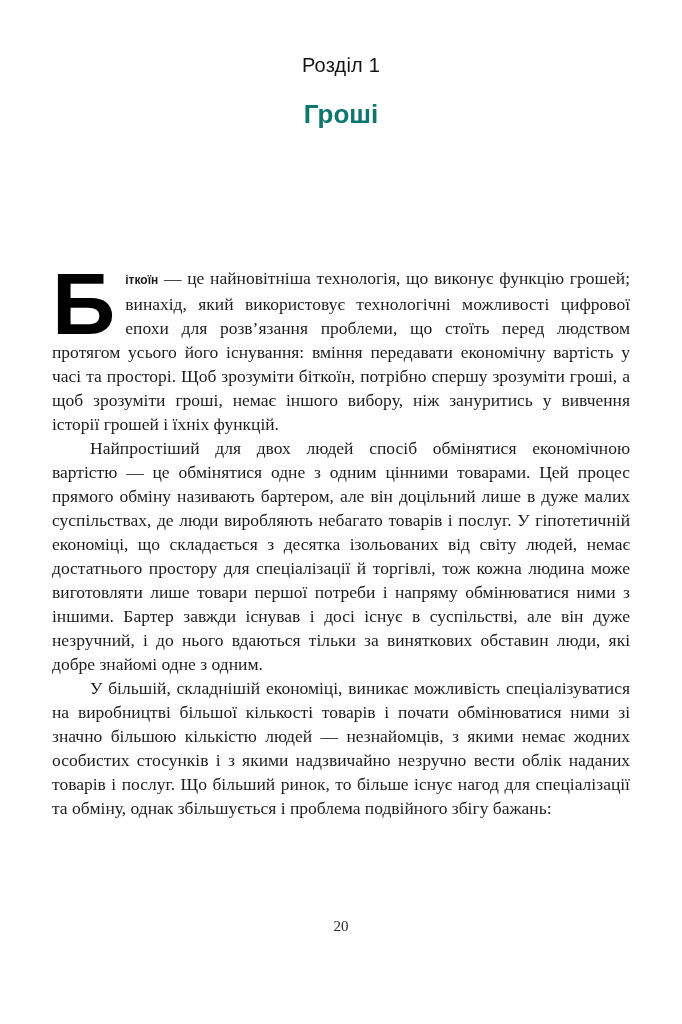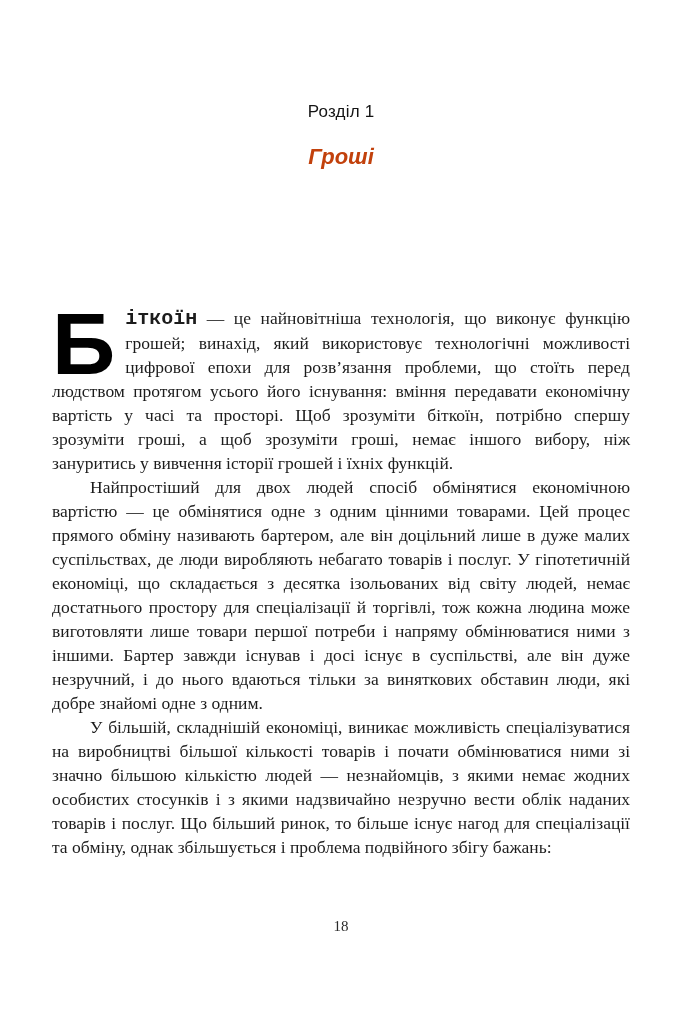--- a/index.html
+++ b/index.html
@@ -14,36 +14,35 @@
     font-family:"Liberation Serif",serif;
     color:var(--text);
   }
   .page{
     position:relative;
     width:682px;height:1024px;
     background:var(--bg);
     overflow:hidden;
   }
   .chapter-label{
-    padding-top:102px;
+    padding-top:54px;
     text-align:center;
     font-family:"Liberation Sans",sans-serif;
-    font-size:17px;
+    font-size:20px;
     font-weight:400;
     letter-spacing:.2px;
     color:#141414;
   }
   .chapter-title{
     margin-top:22px;
     text-align:center;
     font-family:"Liberation Sans",sans-serif;
-    font-size:22px;
+    font-size:26px;
     font-weight:700;
-    color:#c2410c;
-    font-style:italic;
+    color:#0f766e;
   }
   .body-text{
     width:578px;
     margin:136px auto 0 auto;
     font-size:17.5px;
     line-height:24px;
     text-align:justify;
     color:var(--text);
   }
   .para{margin:0;}
@@ -51,23 +50,23 @@
   .seg-dropcap{
     float:left;
     font-family:"Liberation Sans",sans-serif;
     font-weight:700;
     font-size:88px;
     line-height:70px;
     margin:3px 10px 0 0;
     color:var(--dropcap);
   }
   .seg-bold{
-    font-family:Liberation Mono, monospace;
+    font-family:Liberation Sans, sans-serif;
     font-weight:700;
-    font-size:20px;
+    font-size:12px;
   }
   .seg-italic{}
   .page-number{
     position:absolute;
     left:0;right:0;
     top:918px;
     text-align:center;
     font-family:"Liberation Serif",serif;
     font-size:15px;
     color:#2a2a2a;
@@ -80,14 +79,14 @@
   <div class="chapter-label">Розділ 1</div>
 
   <h1 class="chapter-title">Гроші</h1>
 
   <div class="body-text">
       <p class="para"><span class="seg-dropcap">Б</span><span class="seg-bold">іткоїн</span><span class="seg-normal"> — це найновітніша технологія, що виконує функцію грошей; винахід, який використовує технологічні можливості цифрової епохи для розв’язання проблеми, що стоїть перед людством протягом усього його існування: вміння передавати економічну вартість у часі та просторі. Щоб зрозуміти біткоїн, потрібно спершу зрозуміти гроші, а щоб зрозуміти гроші, немає іншого вибору, ніж зануритись у вивчення історії грошей і їхніх функцій.</span></p>
       <p class="para indent"><span class="seg-normal">Найпростіший для двох людей спосіб обмінятися економічною вартістю — це обмінятися одне з одним цінними товарами. Цей процес </span><span class="seg-italic">прямого обміну</span><span class="seg-normal"> називають бартером, але він доцільний лише в дуже малих суспільствах, де люди виробляють небагато товарів і послуг. У гіпотетичній економіці, що складається з десятка ізольованих від світу людей, немає достатнього простору для спеціалізації й торгівлі, тож кожна людина може виготовляти лише товари першої потреби і напряму обмінюватися ними з іншими. Бартер завжди існував і досі існує в суспільстві, але він дуже незручний, і до нього вдаються тільки за виняткових обставин люди, які добре знайомі одне з одним.</span></p>
       <p class="para indent"><span class="seg-normal">У більшій, складнішій економіці, виникає можливість спеціалізуватися на виробництві більшої кількості товарів і почати обмінюватися ними зі значно більшою кількістю людей — незнайомців, з якими немає жодних особистих стосунків і з якими надзвичайно незручно вести облік наданих товарів і послуг. Що більший ринок, то більше існує нагод для спеціалізації та обміну, однак збільшується і проблема </span><span class="seg-italic">подвійного збігу бажань</span><span class="seg-normal">:</span></p>
     </div>
 
-  <div class="page-number">18</div>
+  <div class="page-number">20</div>
 </div>
 
 </body></html>

